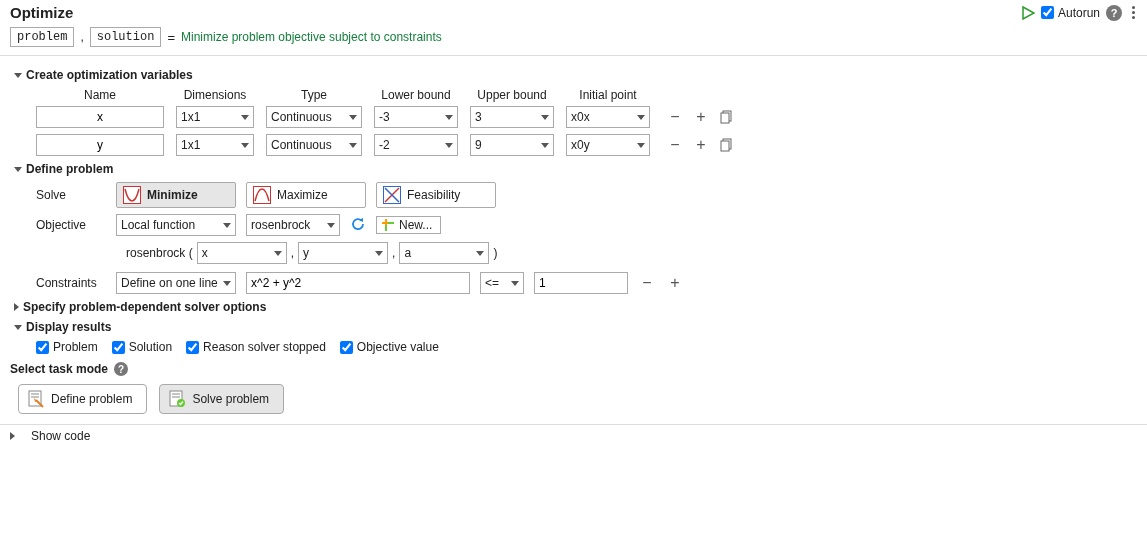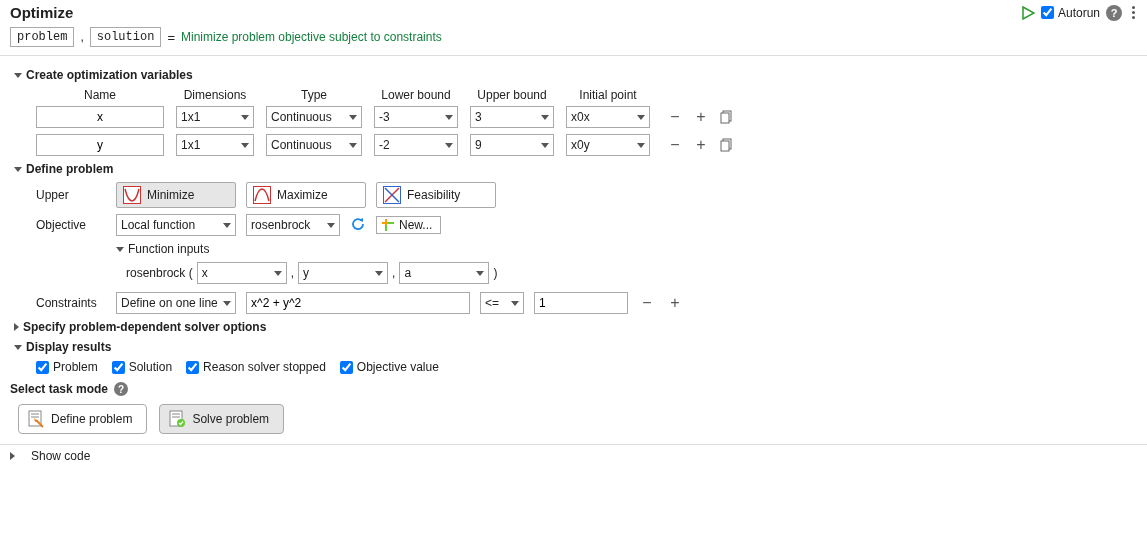--- a/index.html
+++ b/index.html
@@ -33,21 +33,21 @@
 input[type="text"] { height: 22px; padding: 0 4px; border: 1px solid #aaa; font-size: 12px; background: #fff; }
 .select-like { height: 22px; border: 1px solid #aaa; display: flex; align-items: center; padding: 0 4px; background: #fff; cursor: pointer; justify-content: space-between; }
 .select-like .arrow { width: 0; height: 0; border-left: 4px solid transparent; border-right: 4px solid transparent; border-top: 5px solid #555; margin-left: 4px; }
 .row-actions { display: flex; gap: 8px; margin-left: 4px; }
 .icon-btn { width: 18px; height: 18px; display: inline-flex; align-items: center; justify-content: center; cursor: pointer; color: #555; font-size: 16px; }
 .icon-btn.copy { position: relative; }
 .icon-btn.copy svg { width: 14px; height: 14px; }
 .define-row { display: flex; align-items: center; gap: 10px; margin: 6px 0 6px 26px; }
 .label-cell { width: 70px; }
 .goal-btn { height: 26px; border: 1px solid #aaa; background: #fff; padding: 0 12px 0 6px; display: flex; align-items: center; gap: 6px; cursor: pointer; min-width: 120px; border-radius: 2px; }
-.goal-btn.selected { background: #e6e6e6; }
+.goal-btn.selected { background: #e6e6e6; font-weight: bold; }
 .goal-btn svg { width: 18px; height: 18px; }
 .refresh-icon svg { width: 16px; height: 16px; }
 .new-btn { height: 18px; border: 1px solid #aaa; display: flex; align-items: center; gap: 4px; padding: 0 8px 0 4px; cursor: pointer; background: #fff; }
 .new-btn svg { width: 14px; height: 14px; }
 .func-inputs { margin-left: 106px; }
 .func-sig { margin-left: 116px; margin-top: 6px; margin-bottom: 8px; display: flex; align-items: center; gap: 4px; }
 .disp-checks { display: flex; gap: 14px; margin-left: 26px; }
 .disp-checks label { display: flex; align-items: center; gap: 4px; }
 .task-mode { padding: 6px 10px; }
 .task-mode-title { font-weight: bold; display: flex; align-items: center; gap: 6px; margin-bottom: 8px; }
@@ -176,21 +176,21 @@
       </div>
     </div>
   </div>
 
   <div class="sect-header">
     <span class="tri tri-down"></span>
     <span>Define problem</span>
   </div>
 
   <div class="define-row">
-    <div class="label-cell">Upper</div>
+    <div class="label-cell">Solve</div>
     <div class="goal-btn selected">
       <svg viewBox="0 0 18 18">
           <rect x="0.5" y="0.5" width="17" height="17" fill="#fff" stroke="#c33"></rect>
           <path d="M2 3 Q5 15 9 15 Q13 15 16 3" fill="none" stroke="#c33" stroke-width="1.5"></path>
         </svg>
       <span>Minimize</span>
     </div>
     <div class="goal-btn">
       <svg viewBox="0 0 18 18">
           <rect x="0.5" y="0.5" width="17" height="17" fill="#fff" stroke="#c33"></rect>
@@ -228,26 +228,20 @@
       <svg viewBox="0 0 14 14">
           <rect x="4" y="1" width="2" height="12" fill="#f90"></rect>
           <rect x="1" y="4" width="12" height="2" fill="#f90"></rect>
           <rect x="4" y="7" width="2" height="6" fill="#6c3"></rect>
           <rect x="7" y="4" width="6" height="2" fill="#6c3"></rect>
         </svg>
       <span>New...</span>
     </div>
   </div>
 
-  <div class="func-inputs">
-    <div class="sect-header" style="font-weight:normal;margin-left:0">
-      <span class="tri tri-down"></span>
-      <span>Function inputs</span>
-    </div>
-  </div>
   <div class="func-sig">
     <span>rosenbrock (</span>
     <div class="select-like" style="width:90px">
         <span>x</span>
         <span class="arrow"></span>
       </div>
     <span>,</span>
     <div class="select-like" style="width:90px">
         <span>y</span>
         <span class="arrow"></span>

